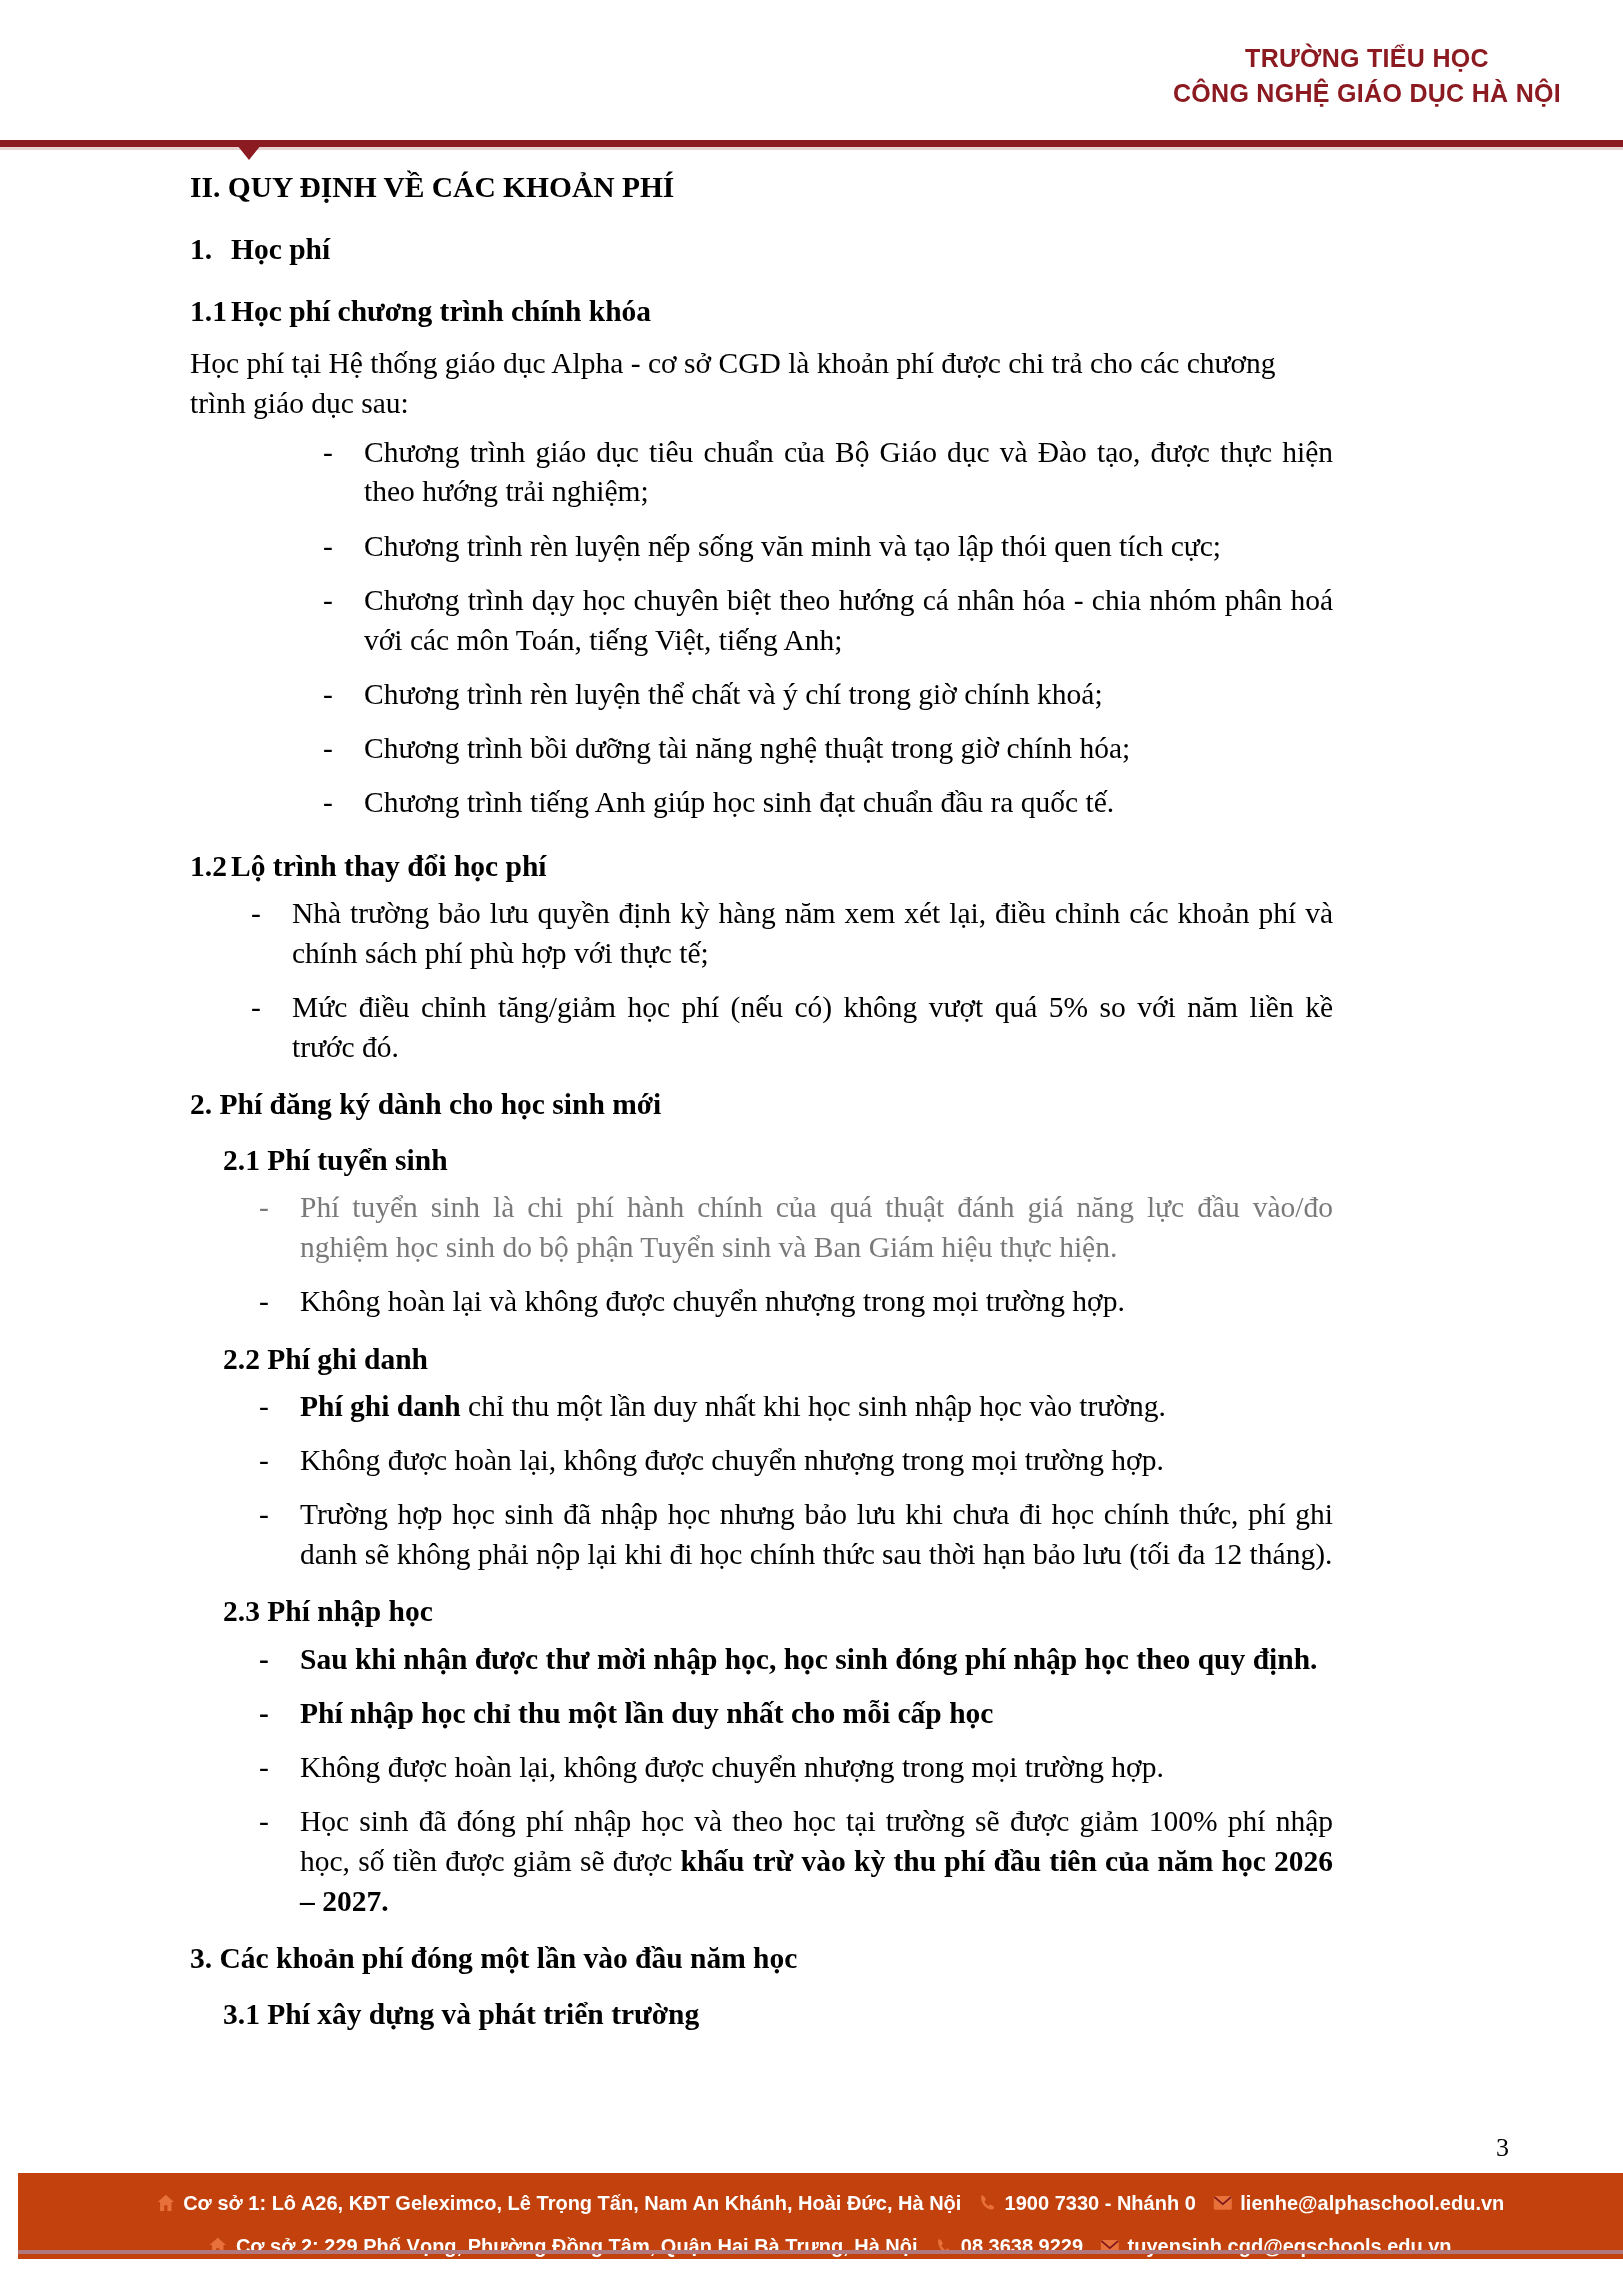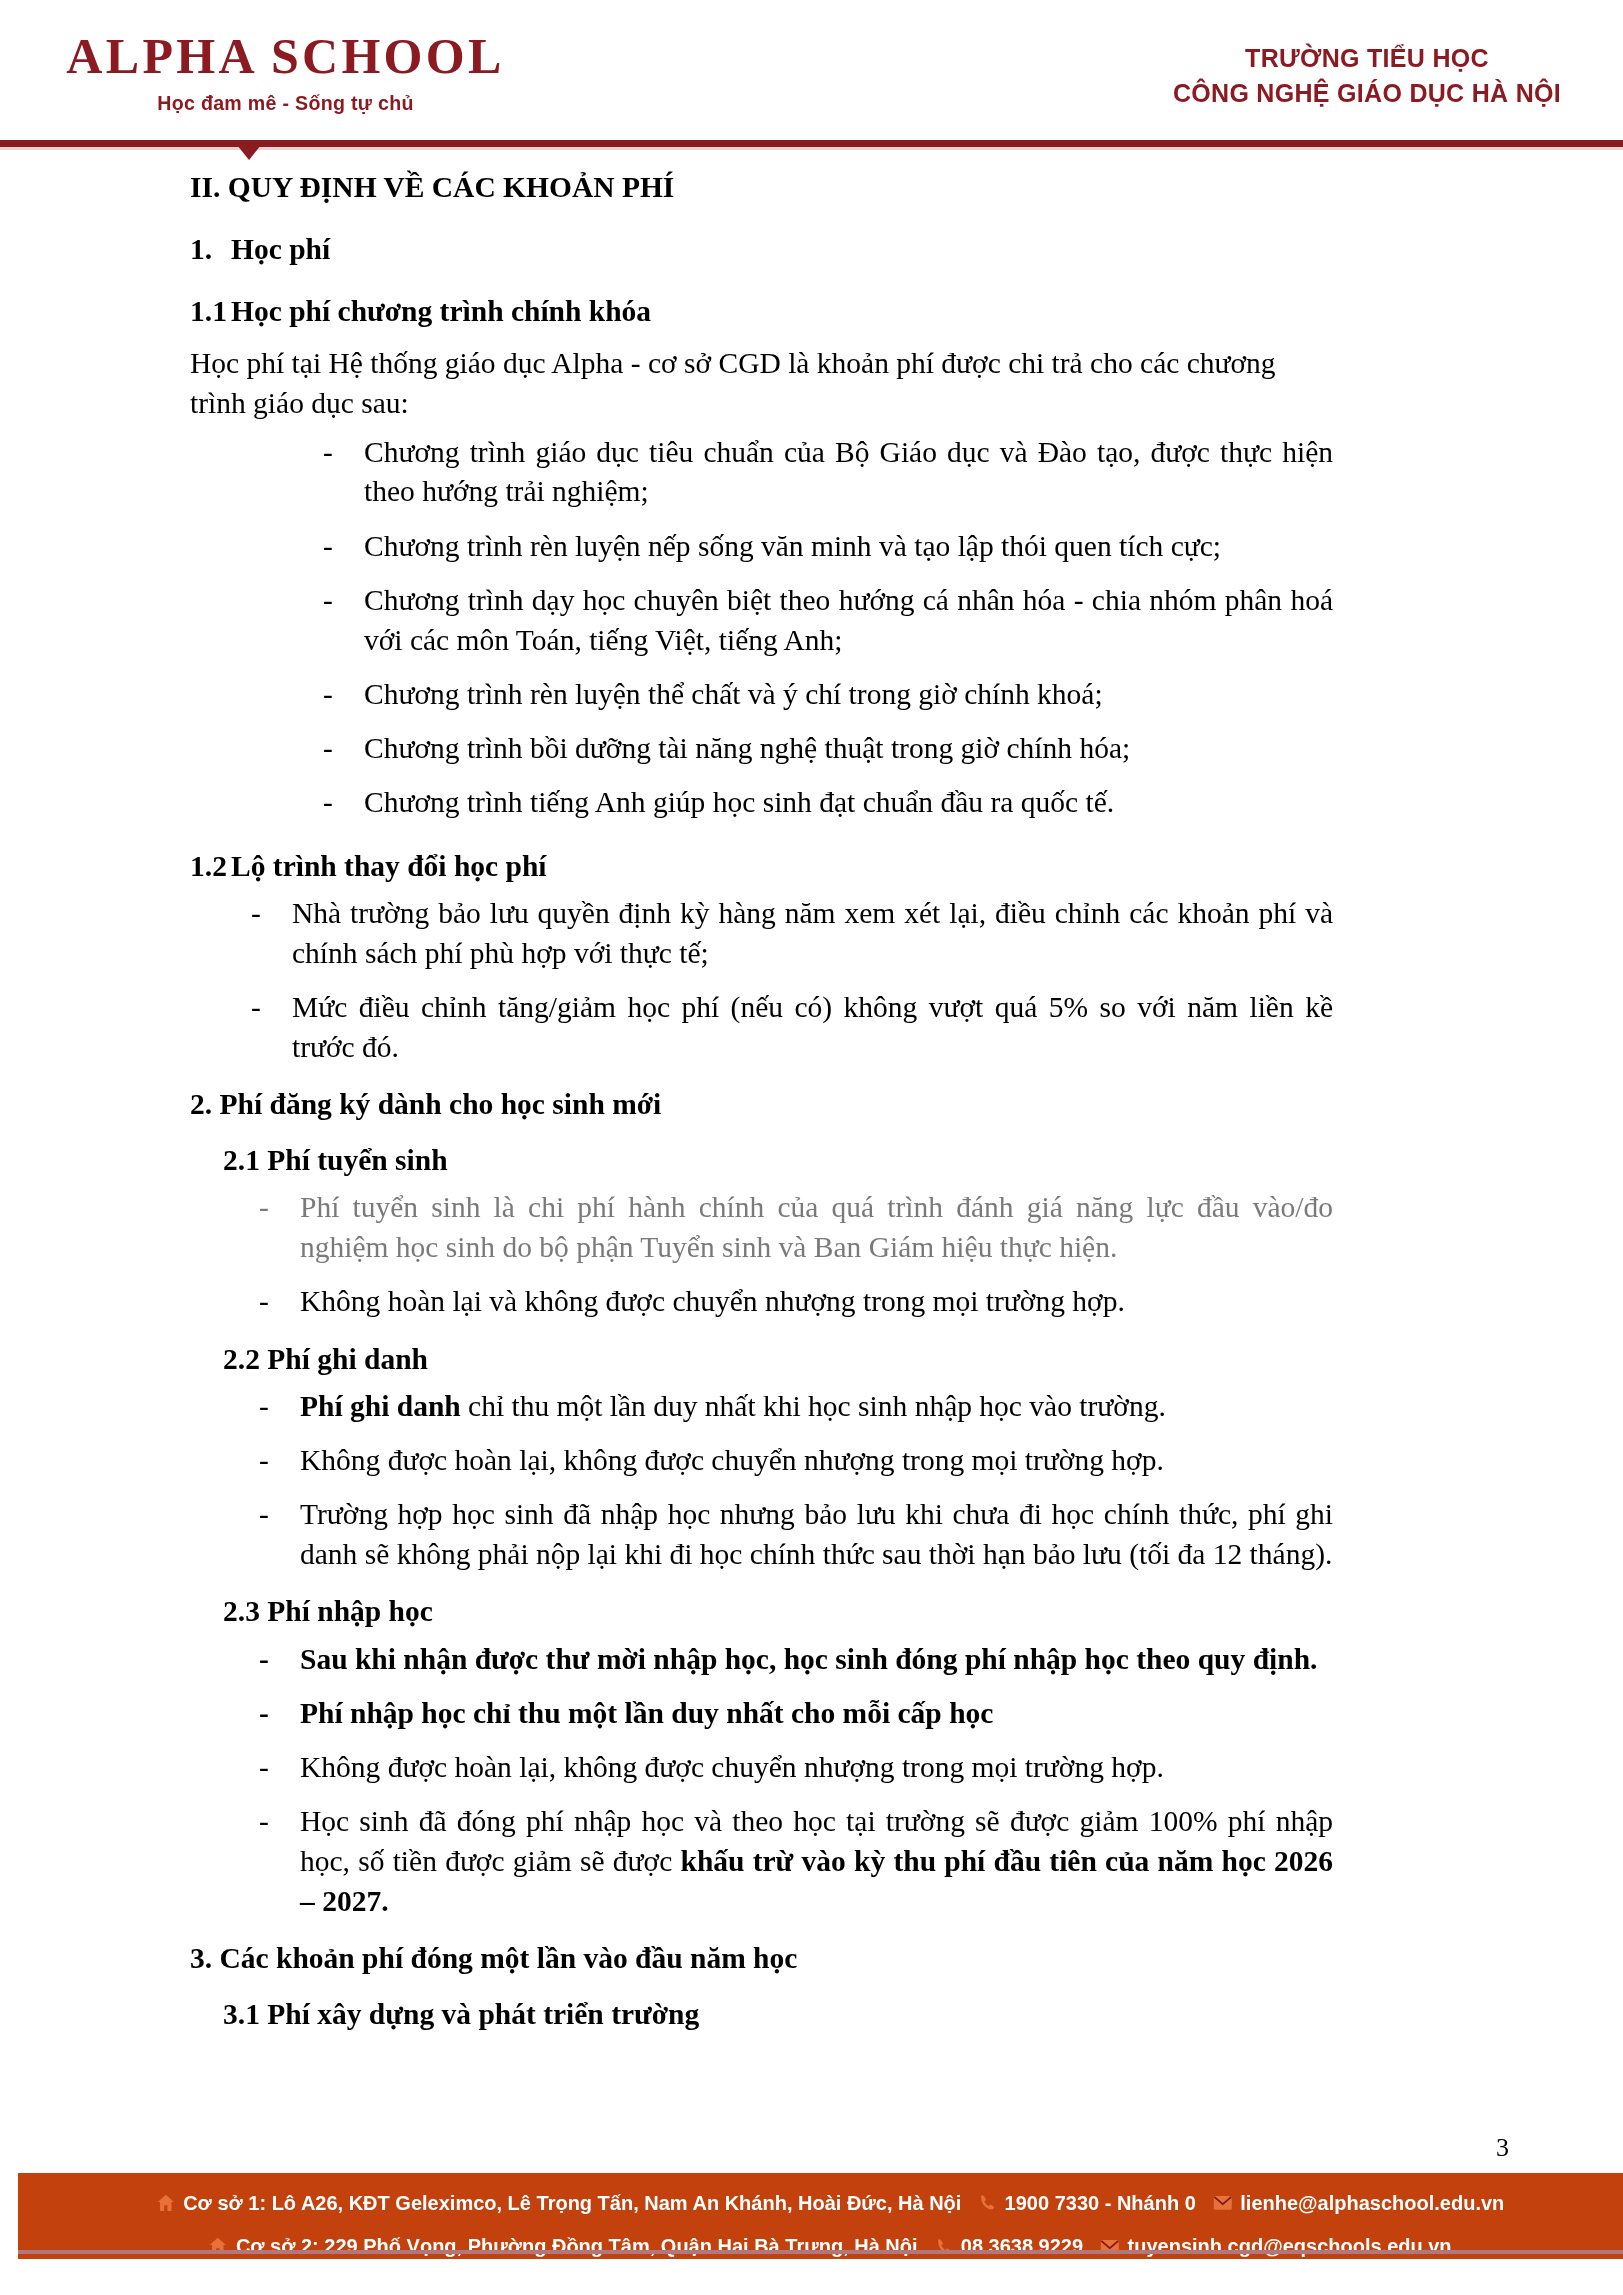--- a/index.html
+++ b/index.html
@@ -224,24 +224,20 @@
   .ico { display: inline-block; flex: none; line-height: 0; }
   .ico svg { display: block; }
 
   .footer-text { display: inline-block; }
 </style>
 </head>
 <body>
 
 <div class="page-header">
 
-  <div class="logo-block">
-    <div class="logo-wordmark">ALPHA SCHOOL</div>
-    <div class="logo-tagline">Học đam mê - Sống tự chủ</div>
-  </div>
 
   <div class="header-right">
     <div>TRƯỜNG TIỂU HỌC</div>
     <div>CÔNG NGHỆ GIÁO DỤC HÀ NỘI</div>
   </div>
 
   <div class="header-rule"></div>
   <div class="header-rule-shadow"></div>
   <div class="header-notch"></div>
 </div>
@@ -276,21 +272,21 @@
   <ul class="dash-list indent-b">
     <li>Nhà trường bảo lưu quyền định kỳ hàng năm xem xét lại, điều chỉnh các khoản phí và chính sách phí phù hợp với thực tế;</li>
     <li>Mức điều chỉnh tăng/giảm học phí (nếu có) không vượt quá 5% so với năm liền kề trước đó.</li>
   </ul>
 
   <div class="h-sub">2. Phí đăng ký dành cho học sinh mới</div>
 
   <div class="h-sub h-indent-1">2.1 Phí tuyển sinh</div>
 
   <ul class="dash-list indent-c">
-    <li class="muted">Phí tuyển sinh là chi phí hành chính của quá trình đánh giá năng lực đầu vào/đo nghiệm học sinh do bộ phận Tuyển sinh và Ban Giám hiệu thực hiện.</li>
+    <li class="muted">Phí tuyển sinh là chi phí hành chính của quá thuật đánh giá năng lực đầu vào/đo nghiệm học sinh do bộ phận Tuyển sinh và Ban Giám hiệu thực hiện.</li>
     <li>Không hoàn lại và không được chuyển nhượng trong mọi trường hợp.</li>
   </ul>
 
   <div class="h-sub h-indent-1">2.2 Phí ghi danh</div>
 
   <ul class="dash-list indent-c">
     <li><b class="inline-b">Phí ghi danh</b><span> chỉ thu một lần duy nhất khi học sinh nhập học vào trường.</span></li>
     <li class="gap">Không được hoàn lại, không được chuyển nhượng trong mọi trường hợp.</li>
     <li>Trường hợp học sinh đã nhập học nhưng bảo lưu khi chưa đi học chính thức, phí ghi danh sẽ không phải nộp lại khi đi học chính thức sau thời hạn bảo lưu (tối đa 12 tháng).</li>
   </ul>

